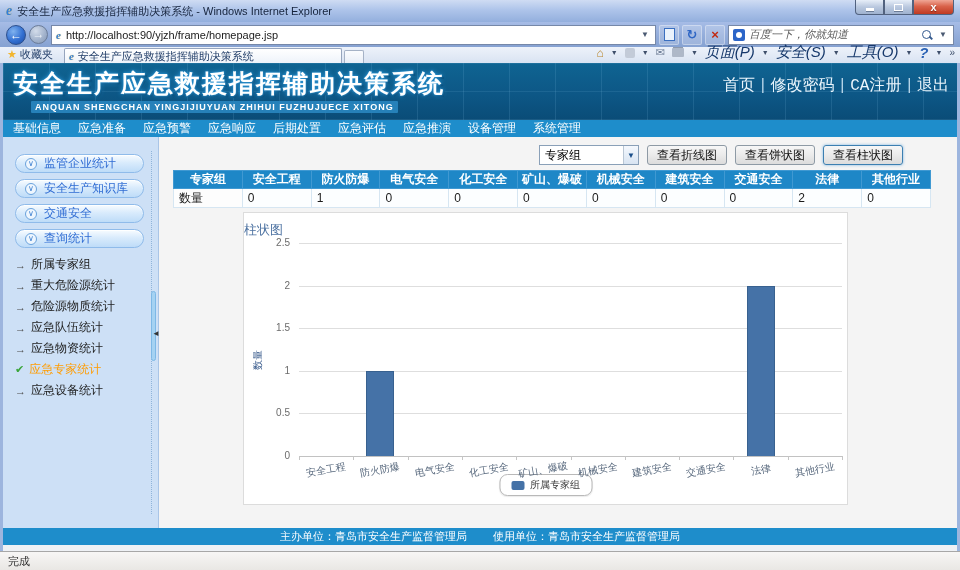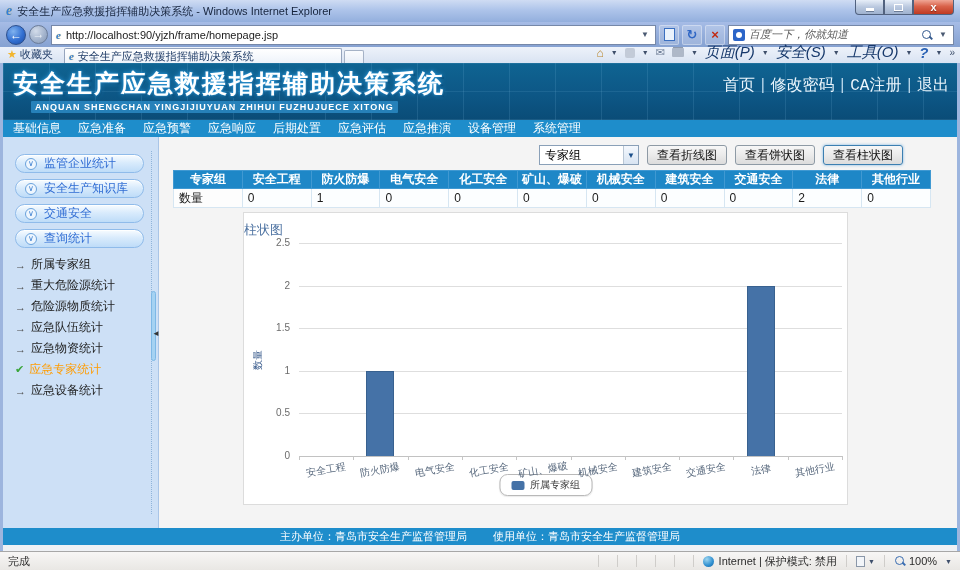--- a/index.html
+++ b/index.html
@@ -432,31 +432,14 @@
 
     <div class="footer">
       <span>主办单位：青岛市安全生产监督管理局</span>
       <span>使用单位：青岛市安全生产监督管理局</span>
     </div>
     <div class="gapstrip"></div>
   </div>
 
   <div class="statusbar">
     <span>完成</span>
-    <div class="status-right">
-      <span class="sep"></span>
-        <span class="sep"></span>
-        <span class="sep"></span>
-        <span class="sep"></span>
-        <span class="sep"></span>
-        <span class="sep"></span>
-      <span class="globe"></span>
-      <span>Internet | 保护模式: 禁用</span>
-      <span class="sep"></span>
-      <span class="status-page-icon"></span>
-      <span class="caret">▼</span>
-      <span class="sep"></span>
-      <span class="zoom-mag"></span>
-      <span>100%</span>
-      <span class="caret" style="margin-left:8px;">▼</span>
-    </div>
   </div>
 </div>
 
 </body></html>

